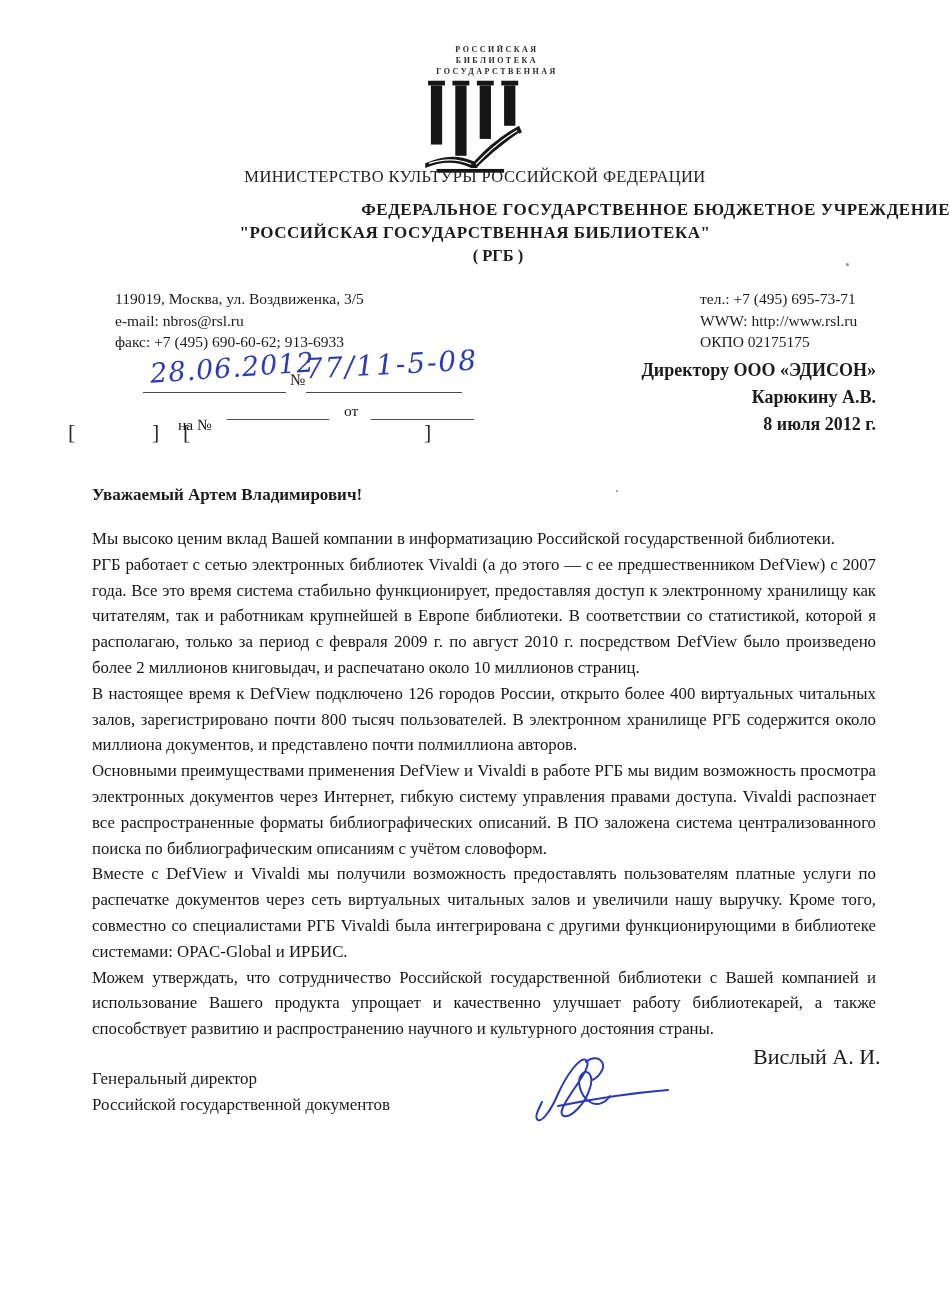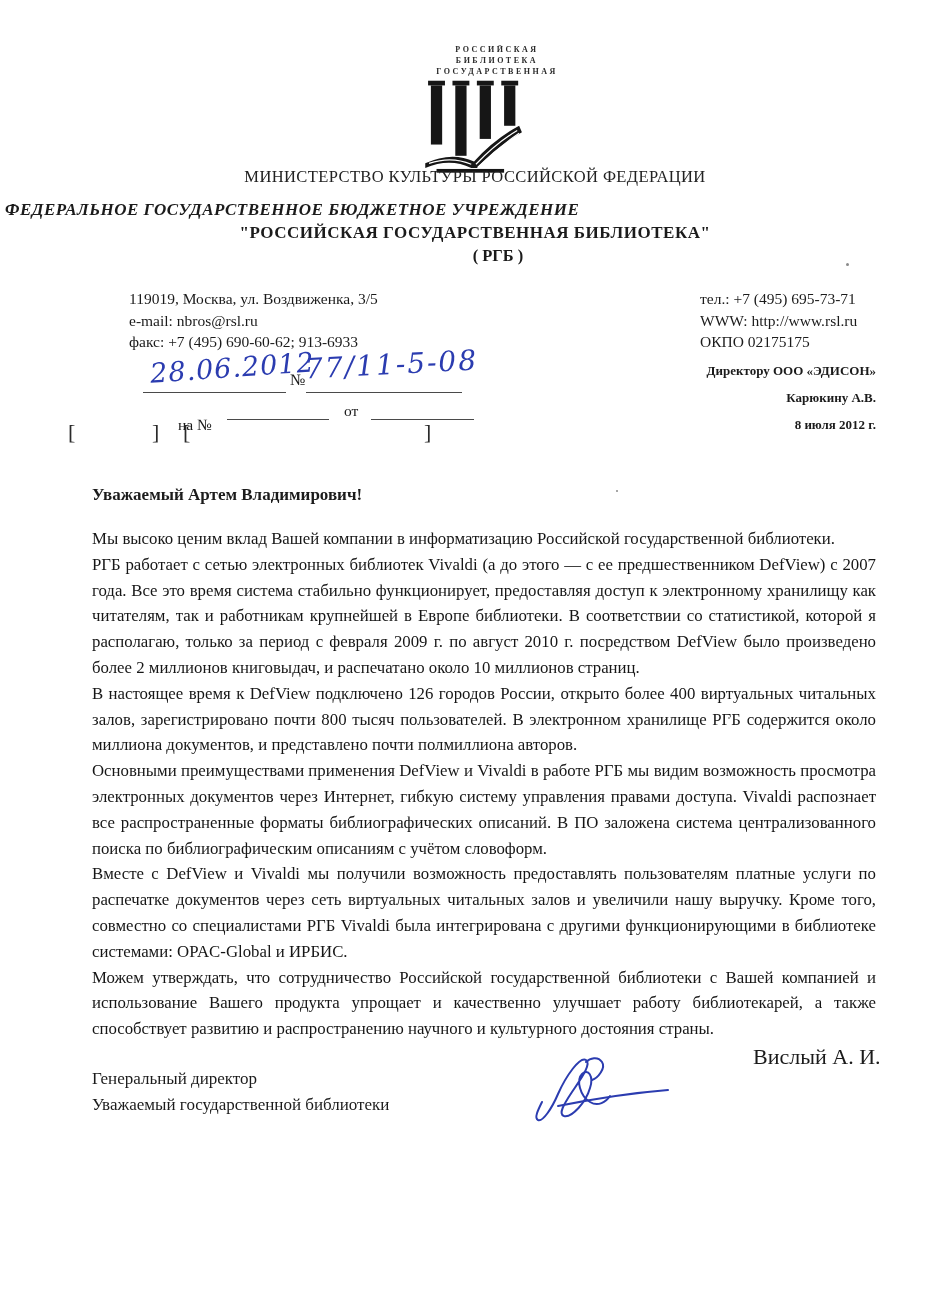--- a/index.html
+++ b/index.html
@@ -12,27 +12,27 @@
   .logo-block { position:absolute; top:44px; left:0; right:0; text-align:center; }
   .logo-text div {
     font-size:8px; font-weight:bold; letter-spacing:2.5px; color:#2a2a2a;
     line-height:11px; font-family:"Liberation Serif", serif;padding-left:44px;
   }
   .logo-svg { margin-top:3px; }
   .ministry {
     position:absolute; top:167px; left:0; right:0; text-align:center;
     font-size:16.5px; letter-spacing:0.4px; color:#222;
   }
-  .org-line1 { position:absolute; top:200px; left:5px; right:0; text-align:left;
-    font-size:17px; font-weight:bold; letter-spacing:0.5px;font-style:italic; }
+  .org-line1 { position:absolute; top:200px; left:16px; right:0; text-align:right;
+    font-size:17px; font-weight:bold; letter-spacing:0.5px; }
   .org-line2 { position:absolute; top:223px; left:0; right:0; text-align:center;
     font-size:17px; font-weight:bold; letter-spacing:0.5px; }
   .org-abbr  { position:absolute; top:246px; left:0; right:0; text-align:center;
     font-size:16.5px; font-weight:bold;padding-left:46px; }
-  .addr-left { position:absolute; top:288px; left:129px; font-size:15.5px; line-height:21.5px; }
+  .addr-left { position:absolute; top:288px; left:115px; font-size:15.5px; line-height:21.5px; }
   .contacts-right { position:absolute; top:288px; left:700px; font-size:15.5px; line-height:21.5px; }
   
   .hand { color:#2b3cb0; font-style:italic; font-family:"DejaVu Serif", serif; }
   .date-hand { position:absolute; top:352px; left:150px; font-size:27px;
     transform:rotate(-4deg); letter-spacing:1px; }
   .num-sign { position:absolute; top:371px; left:290px; font-size:16px; }
   .num-hand { position:absolute; top:348px; left:305px; font-size:28px;
     transform:rotate(-3deg); letter-spacing:2px; }
   .uline { position:absolute; border-top:1.2px solid #4a4a4a; height:0; }
   .ul-date { top:392px; left:143px; width:143px; }
@@ -41,21 +41,21 @@
   .ot-label { position:absolute; top:402px; left:344px; font-size:15.5px;text-align:center; }
   .ul-na { top:419px; left:227px; width:102px; }
   .ul-ot { top:419px; left:371px; width:103px; }
   .corner { position:absolute; font-size:22px; color:#2a2a2a; font-family:"Liberation Serif", serif; }
   .c1 { top:419px; left:68px; }
   .c2 { top:419px; left:152px; }
   .c3 { top:419px; left:183px; }
   .c4 { top:419px; left:424px; }
   
   .addressee { position:absolute; top:357px; right:74px; text-align:right;
-    font-size:13px; font-weight:bold; line-height:27px; }
+    font-size:18px; font-weight:bold; line-height:27px; }
   
   .salutation { position:absolute; top:485px; left:92px; font-size:17px; font-weight:bold; }
   .body-text {
     position:absolute; top:526px; left:92px; width:784px;
     font-size:16.8px; line-height:25.8px; text-align:justify; color:#161616;
   }
   .body-text p { margin:0; }
   
   .sig-title { position:absolute; top:1066px; left:92px; font-size:17px; line-height:26px; }
   .sig-svg { position:absolute; top:1050px; left:528px; }
@@ -135,21 +135,21 @@
     <p>Мы высоко ценим вклад Вашей компании в информатизацию Российской государственной библиотеки.</p>
     <p>РГБ работает с сетью электронных библиотек Vivaldi (а до этого — с ее предшественником DefView) с 2007 года. Все это время система стабильно функционирует, предоставляя доступ к электронному хранилищу как читателям, так и работникам крупнейшей в Европе библиотеки. В соответствии со статистикой, которой я располагаю, только за период с февраля 2009 г. по август 2010 г. посредством DefView было произведено более 2 миллионов книговыдач, и распечатано около 10 миллионов страниц.</p>
     <p>В настоящее время к DefView подключено 126 городов России, открыто более 400 виртуальных читальных залов, зарегистрировано почти 800 тысяч пользователей. В электронном хранилище РГБ содержится около миллиона документов, и представлено почти полмиллиона авторов.</p>
     <p>Основными преимуществами применения DefView и Vivaldi в работе РГБ мы видим возможность просмотра электронных документов через Интернет, гибкую систему управления правами доступа. Vivaldi распознает все распространенные форматы библиографических описаний. В ПО заложена система централизованного поиска по библиографическим описаниям с учётом словоформ.</p>
     <p>Вместе с DefView и Vivaldi мы получили возможность предоставлять пользователям платные услуги по распечатке документов через сеть виртуальных читальных залов и увеличили нашу выручку. Кроме того, совместно со специалистами РГБ Vivaldi была интегрирована с другими функционирующими в библиотеке системами: OPAC-Global и ИРБИС.</p>
     <p>Можем утверждать, что сотрудничество Российской государственной библиотеки с Вашей компанией и использование Вашего продукта упрощает и качественно улучшает работу библиотекарей, а также способствует развитию и распространению научного и культурного достояния страны.</p>
   </div>
 
   <div class="sig-title">
     <div>Генеральный директор</div>
-    <div>Уважаемый государственной библиотеки</div>
+    <div>Российской государственной документов</div>
   </div>
   <svg class="sig-svg" width="150" height="80" viewBox="0 0 150 80">
     <g stroke="#2b3cb0" stroke-width="2" fill="none" stroke-linecap="round">
       <path d="M14,52 C10,60 6,68 10,70 C15,72 24,58 30,44 C38,26 52,6 58,10 C64,14 52,30 44,42 C36,54 30,64 36,66 C44,68 58,52 62,38 C66,26 60,18 54,24 C48,30 52,46 62,52 C70,57 78,52 82,46"></path>
       <path d="M30,56 C50,52 90,44 140,40"></path>
       <path d="M58,12 C62,8 70,6 74,12 C78,18 70,28 64,30"></path>
     </g>
   </svg>
   <div class="sig-name">Вислый А. И.</div>
 

